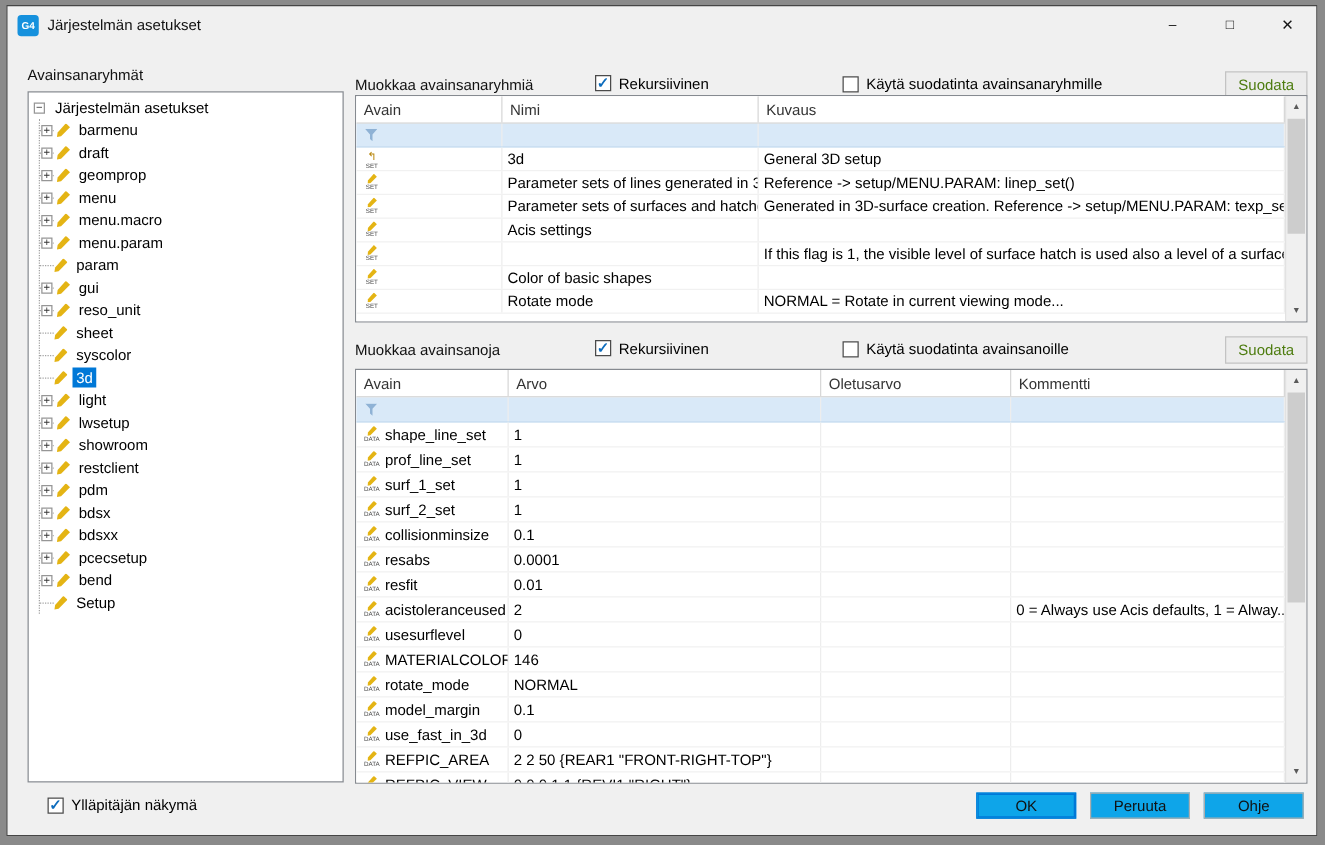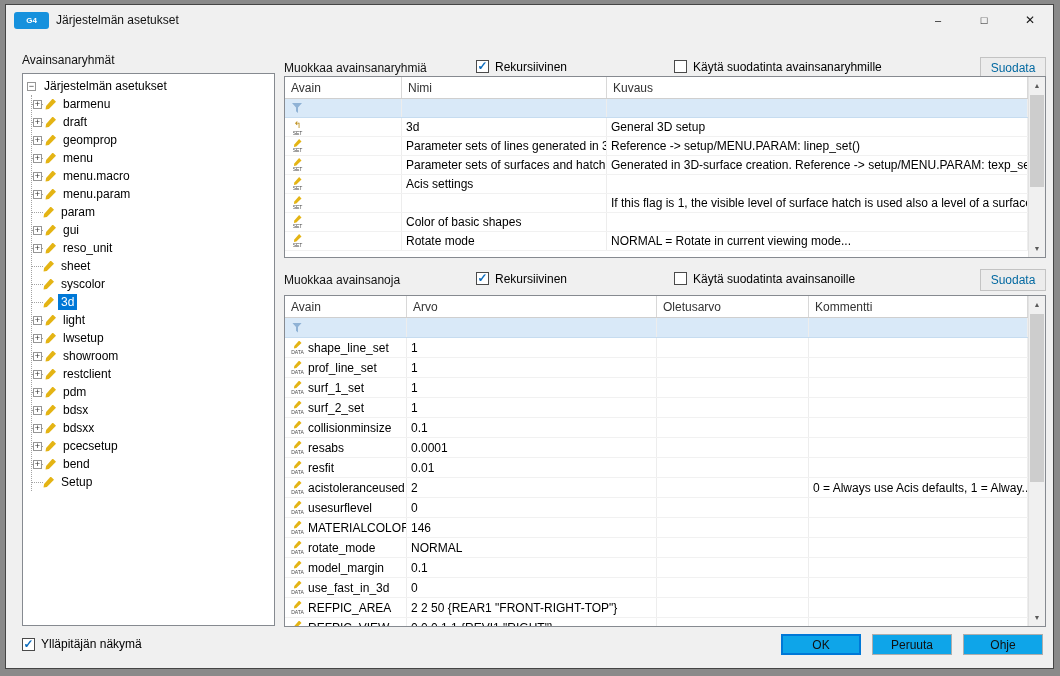--- a/index.html
+++ b/index.html
@@ -3,21 +3,21 @@
 <meta charset="utf-8">
 <style>
   * { margin:0; padding:0; box-sizing:border-box; }
   html,body { width:1060px; height:676px; overflow:hidden; }
   body { font-family:"Liberation Sans", sans-serif; font-size:12px; color:#000; background:#8a8a8a; position:relative; }
 
   .dialog { position:absolute; left:5px; top:4px; width:1049px; height:665px; background:#f0f0f0; border:1px solid #454545; }
 
   
   .titlebar { position:absolute; left:0; top:0; right:0; height:30px; display:flex; align-items:center; padding-left:8px; }
-  .app-icon { width:35px; height:17px; border-radius:3px; background:#1691dd; color:#fff; font-size:8px; font-weight:bold; display:flex; align-items:center; justify-content:center; flex:none; }
+  .app-icon { width:17px; height:17px; border-radius:3px; background:#1691dd; color:#fff; font-size:8px; font-weight:bold; display:flex; align-items:center; justify-content:center; flex:none; }
   .title-text { margin-left:7px; font-size:12px; color:#111; }
   .win-controls { position:absolute; right:0; top:0; height:30px; display:flex; }
   .win-btn { width:46px; height:30px; display:flex; align-items:center; justify-content:center; font-size:11px; color:#151515; }
   .win-btn.close { font-size:12px; }
 
   
   .tree-heading { position:absolute; left:16px; top:48px; color:#111; }
   .tree-box { position:absolute; left:16px; top:68px; width:253px; height:553px; background:#fff; border:1px solid #868a90; overflow:hidden; padding:3px 2px; }
   .tree-root { display:flex; align-items:center; height:18px; }
   .expander { width:9px; height:9px; flex:none; background:#fff; border:1px solid #969696; font-size:9px; line-height:7px; text-align:center; color:#333; position:relative; z-index:2; }
@@ -31,29 +31,29 @@
   .pencil { width:11px; height:11px; flex:none; margin-right:4px; background:#e4b414; clip-path:polygon(70% 0,100% 30%,35% 95%,5% 100%,10% 68%); }
   .tlabel { padding:1px 3px; white-space:nowrap; }
   .tree-item.selected .tlabel { background:#0078d7; color:#fff; }
 
   
   .section-header { position:absolute; width:762px; height:22px; }
   #groups-header { left:278px; top:53px; }
   #keywords-header { left:278px; top:265px; }
   .sec-title { position:absolute; left:0; top:3px; color:#111; }
   .sec-cb1 { position:absolute; left:192px; top:2px; display:flex; gap:6px; }
-  .sec-cb2 { position:absolute; left:390px; top:2px; display:flex; gap:6px; align-items:flex-start; }
+  .sec-cb2 { position:absolute; left:390px; top:2px; display:flex; gap:6px; align-items:center; }
   .cb { width:13px; height:13px; border:1px solid #4a4a4a; background:#fff; display:inline-flex; align-items:center; justify-content:center; flex:none; }
   .cb.checked::after { content:"✓"; font-size:12px; font-weight:bold; color:#0d6cbd; line-height:1; margin-top:-1px; }
   .sec-filter-btn { position:absolute; right:0; top:-1px; }
 
   
   .btn { width:80px; height:21px; background:#0ea5e9; border:1px solid #adadad; display:flex; align-items:center; justify-content:center; font-size:12px; color:#111; }
   .btn.small { width:66px; height:22px; }
-  .btn.disabled { color:#0369a1; background:#ececec; border-color:#c3c3c3; }
+  .btn.disabled { color:#4d7c0f; background:#ececec; border-color:#c3c3c3; }
   .btn.default { border:1px solid #0078d7; box-shadow: inset 0 0 0 1px #0078d7; }
 
   
   .grid { position:absolute; background:#fff; border:1px solid #868a90; }
   #groups-grid { left:278px; top:71px; width:762px; height:182px; }
   #keywords-grid { left:278px; top:290px; width:762px; height:332px; }
   .grid-inner { position:absolute; left:0; top:0; right:17px; bottom:0; overflow:hidden; background:#fff; }
   .grid-header { display:flex; height:22px; border-bottom:1px solid #cfcfcf; background:#fff; }
   .gh-cell { padding:4px 6px 0 6px; border-right:1px solid #d8d8d8; color:#333; overflow:hidden; white-space:nowrap; }
   .grid-row { display:flex; height:19px; border-bottom:1px solid #f1f1f1; }
@@ -74,21 +74,21 @@
   .vscroll { position:absolute; top:0; right:0; bottom:0; width:17px; background:#f0f0f0; border-left:1px solid #e2e2e2; }
   .sb-btn { height:17px; display:flex; align-items:center; justify-content:center; font-size:7px; color:#5a5a5a; }
   .sb-btn.up::after { content:"▲"; }
   .sb-btn.sb-down::after { content:"▼"; }
   .sb-down { position:absolute; bottom:0; left:0; right:0; }
   .sb-thumb { position:absolute; left:1px; right:1px; background:#cdcdcd; }
   #groups-grid .sb-thumb { top:18px; height:92px; }
   #keywords-grid .sb-thumb { top:18px; height:168px; }
 
   
-  .admin-check { position:absolute; left:16px; top:632px; display:flex; gap:6px; align-items:center;justify-content:flex-end; }
+  .admin-check { position:absolute; left:32px; top:632px; display:flex; gap:6px; align-items:center;justify-content:flex-end; }
   .footer-buttons { position:absolute; right:10px; top:629px; display:flex; gap:11px; }
 </style>
 </head>
 <body>
 
 <div class="dialog">
 
   <div class="titlebar">
     <div class="app-icon">G4</div>
     <div class="title-text">Järjestelmän asetukset</div>

